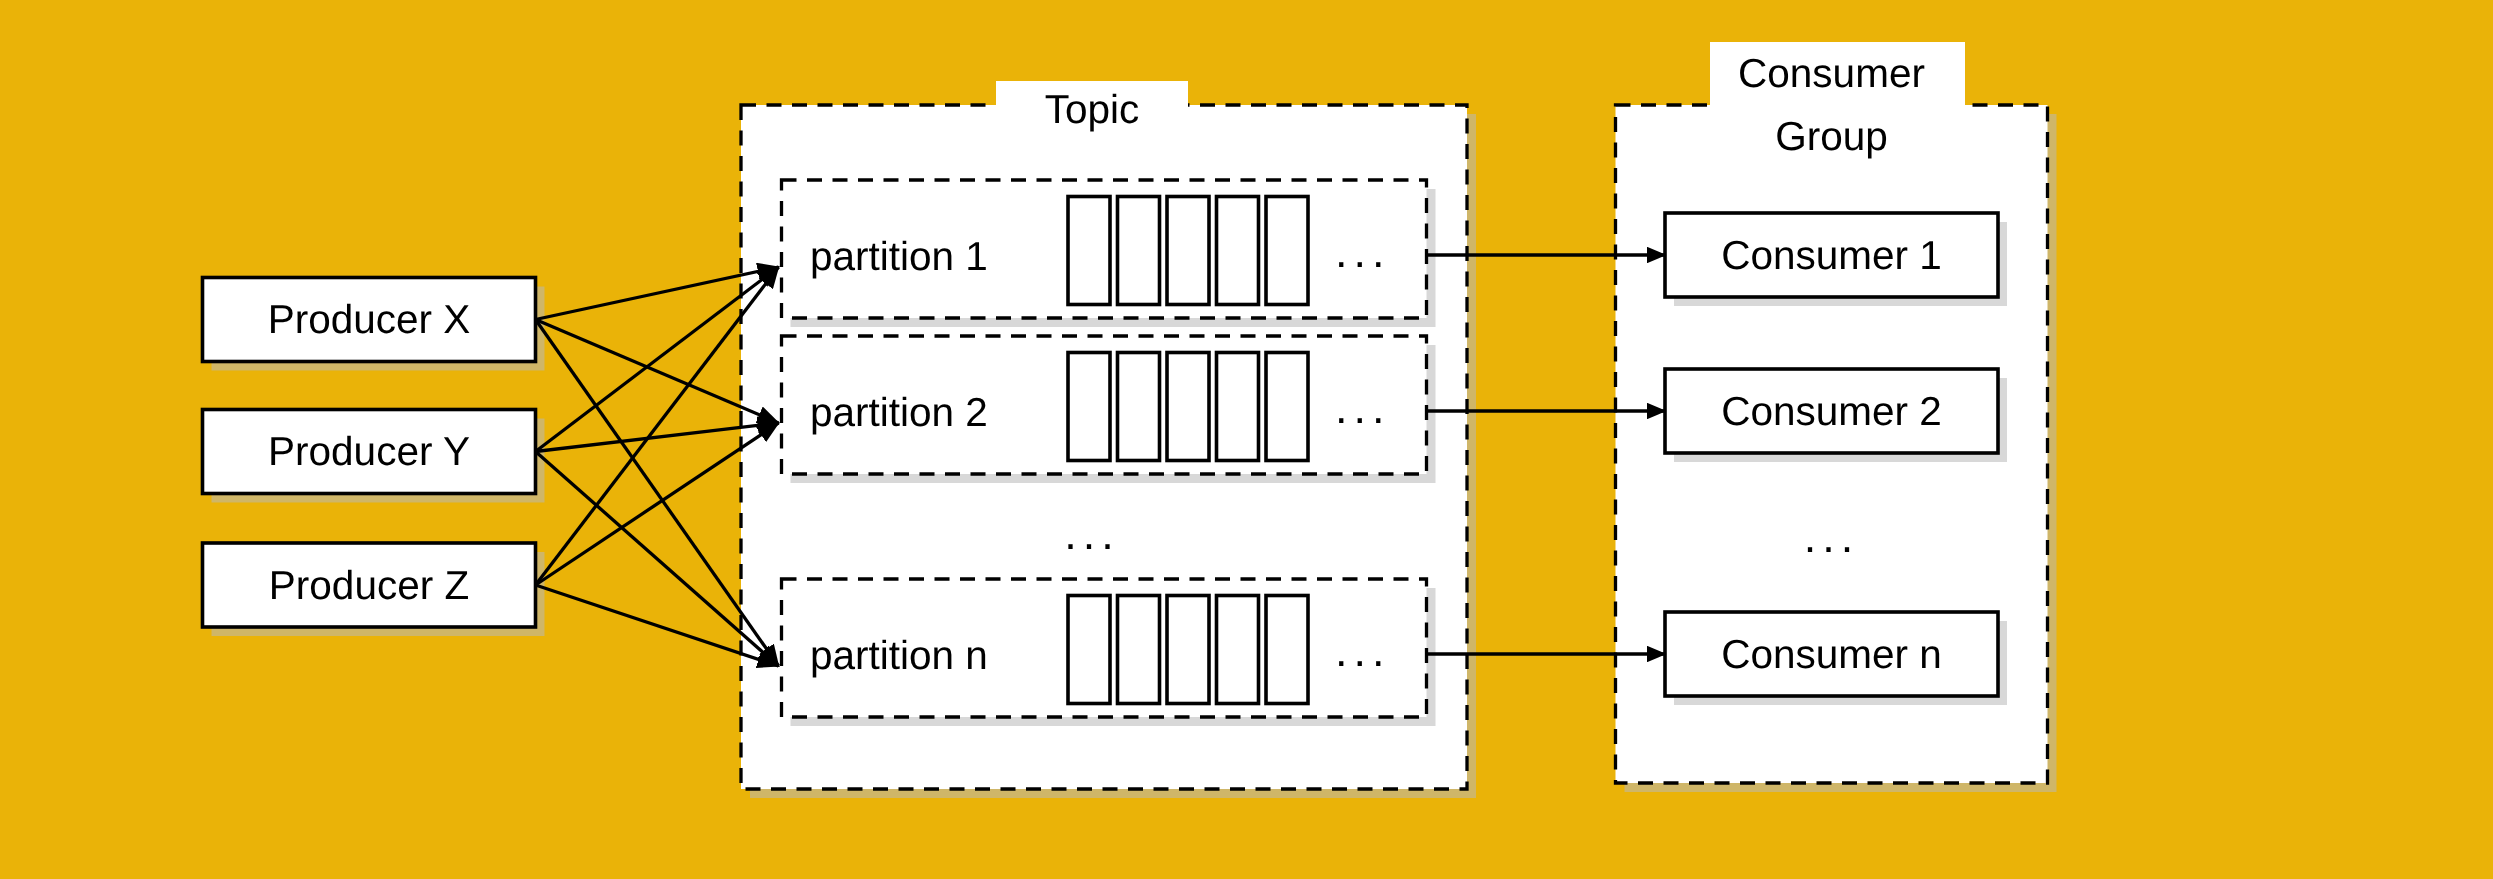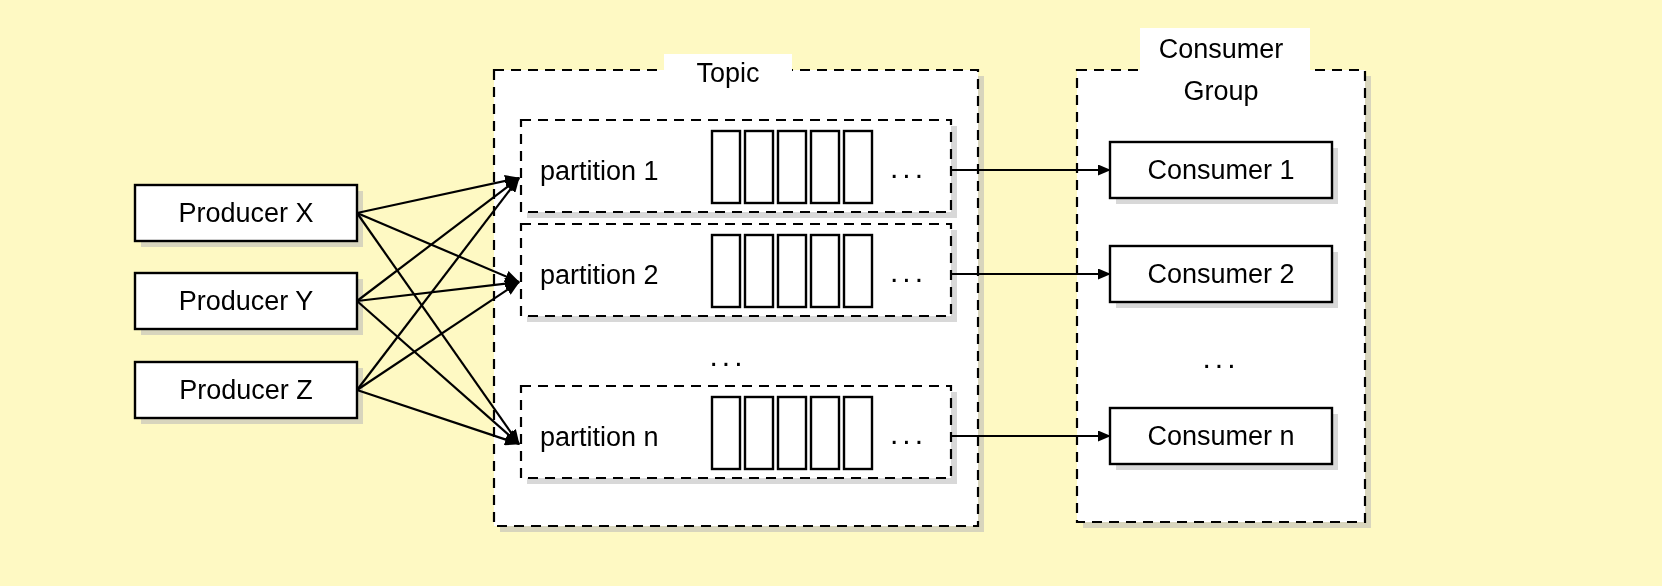--- a/index.html
+++ b/index.html
@@ -10,21 +10,21 @@
   body {
     width: 1662px;
     height: 586px;
     font-family: "Liberation Sans", sans-serif;
     overflow: hidden;
   }
   #diagram-root {
     position: relative;
     width: 1662px;
     height: 586px;
-    background: #fef9c3;
+    background: #eab308;
   }
   svg#diagram-svg {
     display: block;
     width: 1662px;
     height: 586px;
   }
   text {
     font-family: "Liberation Sans", sans-serif;
     fill: #000000;
   }

